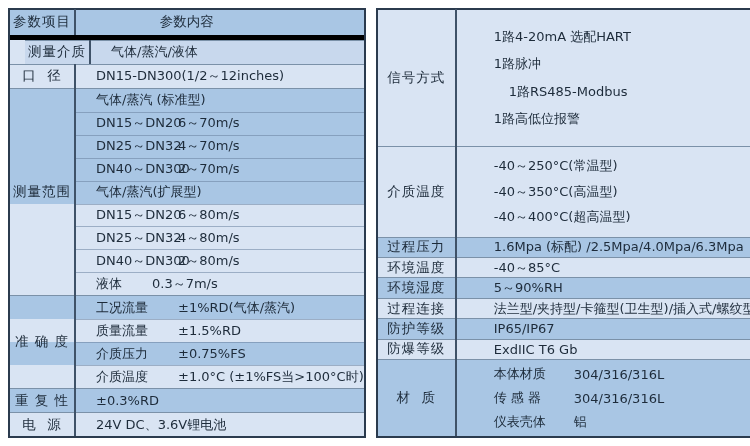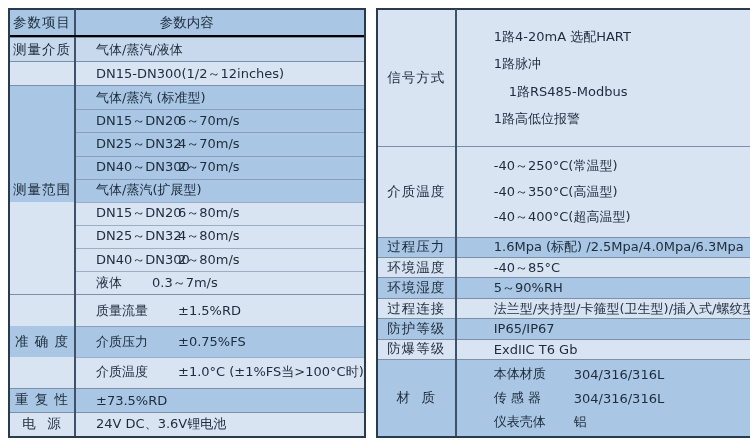--- a/index.html
+++ b/index.html
@@ -56,72 +56,74 @@
   }
   .left  .sep .crow + .crow::before { left:66px; }
 
   
   .md { background:#a9c6e4; }
   .lt { background:#d9e4f3; }
   .ml { background:#c8d8ed; }
 
   
   .hdr .crow { padding-left:0; justify-content:center; font-size:13.5px; }
-  .hdr { border-bottom:2px solid #000000; }
+  .hdr { border-bottom:5px solid #000000; }
 
   .p1 { display:inline-block; width:82px; }
   .p1.narrow { width:56px; }
   .right .p1 { width:80px; }
 
   .padded-block .crow { min-height:24px; }
 </style>
 </head>
 <body>
 
 <div class="wrap">
 
   <div class="spec-table left">
 
     <div class="group hdr" style="flex:26 0 0;">
       <div class="glabel md">参数项目</div>
       <div class="crow md"><span>参数内容</span></div>
     </div>
 
-    <div class="group" style="flex:24 0 0;">
+    <div class="group" style="flex:24 0 0;margin-left:15px;">
       <div class="glabel">测量介质</div>
       <div class="crow ml"><span>气体/蒸汽/液体</span></div>
     </div>
 
     <div class="group" style="flex:24 0 0;">
+      <div class="glabel">口  径</div>
       <div class="crow lt"><span>DN15-DN300(1/2～12inches)</span></div>
     </div>
 
     <div class="group sep" style="flex:216 0 0;">
       <div class="glabel">测量范围</div>
       <div class="crow md"><span>气体/蒸汽 (标准型)</span></div>
       <div class="crow md"><span class="p1">DN15～DN20</span><span>6～70m/s</span></div>
       <div class="crow md"><span class="p1">DN25～DN32</span><span>4～70m/s</span></div>
       <div class="crow md"><span class="p1">DN40～DN300</span><span>2～70m/s</span></div>
       <div class="crow md"><span>气体/蒸汽(扩展型)</span></div>
       <div class="crow lt"><span class="p1">DN15～DN20</span><span>6～80m/s</span></div>
       <div class="crow lt"><span class="p1">DN25～DN32</span><span>4～80m/s</span></div>
       <div class="crow lt"><span class="p1">DN40～DN300</span><span>2～80m/s</span></div>
       <div class="crow lt"><span class="p1 narrow">液体</span><span>0.3～7m/s</span></div>
     </div>
 
     <div class="group sep" style="flex:96 0 0;">
       <div class="glabel">准 确 度</div>
+      <div class="crow md"><span class="p1">工况流量</span><span>±1%RD(气体/蒸汽)</span></div>
       <div class="crow lt"><span class="p1">质量流量</span><span>±1.5%RD</span></div>
       <div class="crow md"><span class="p1">介质压力</span><span>±0.75%FS</span></div>
       <div class="crow lt"><span class="p1">介质温度</span><span>±1.0°C (±1%FS当&gt;100°C时)</span></div>
     </div>
 
     <div class="group" style="flex:24 0 0;">
       <div class="glabel">重 复 性</div>
-      <div class="crow md"><span>±73.5%RD</span></div>
+      <div class="crow md"><span>±0.3%RD</span></div>
     </div>
 
     <div class="group" style="flex:24 0 0;">
       <div class="glabel">电  源</div>
       <div class="crow lt"><span>24V DC、3.6V锂电池</span></div>
     </div>
 
   </div>
 
   <div class="spec-table right">

